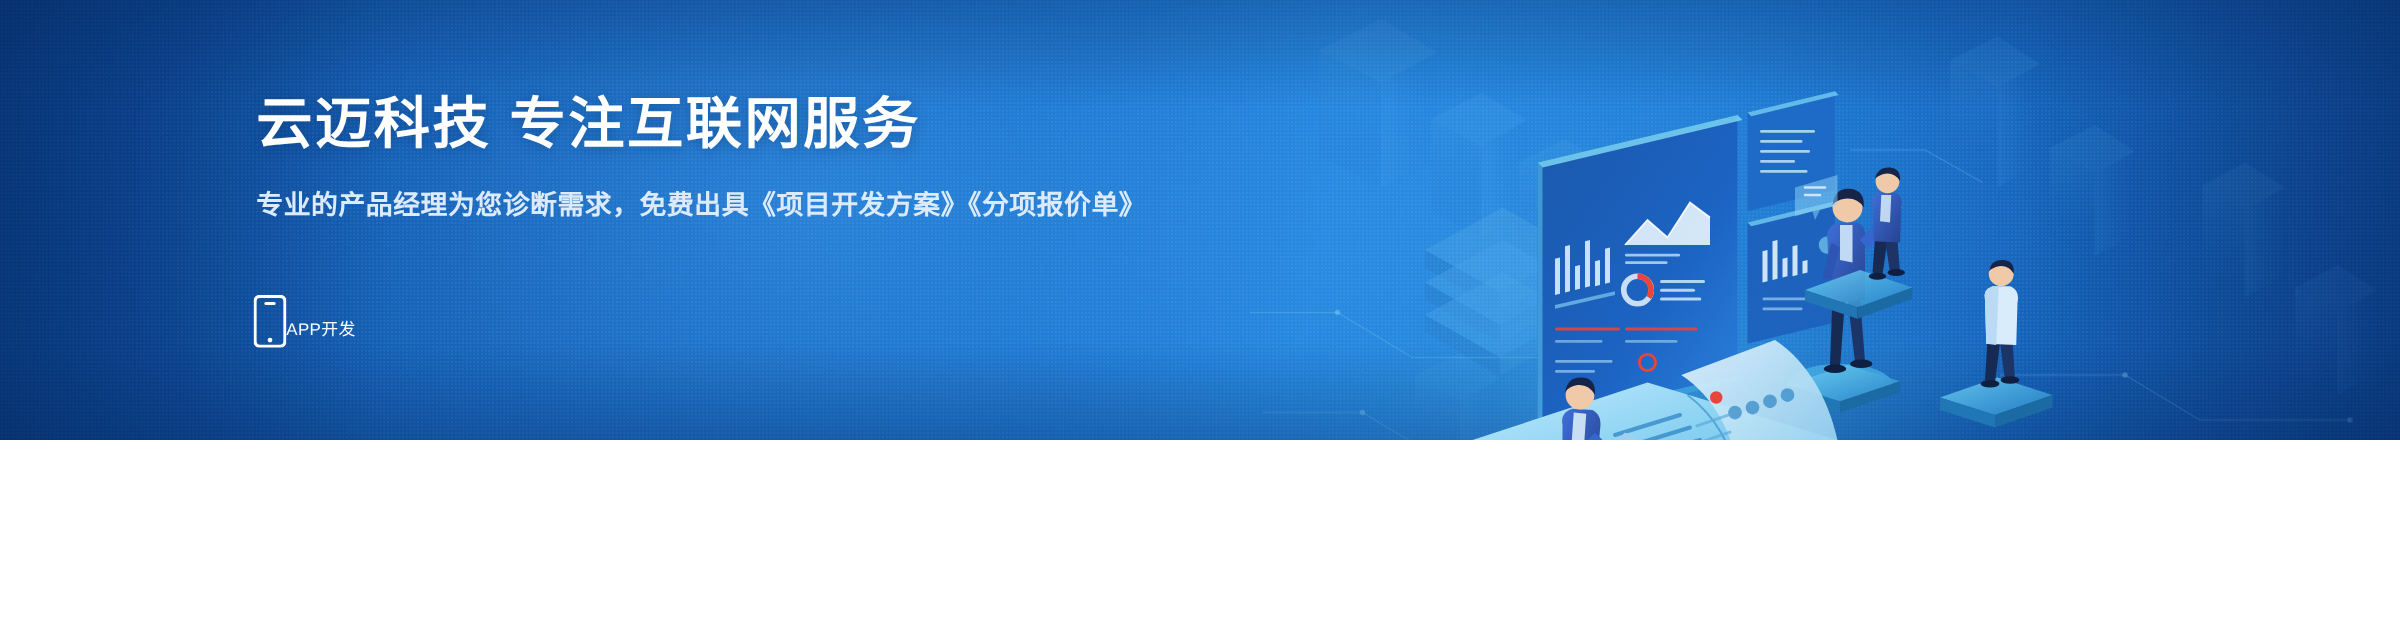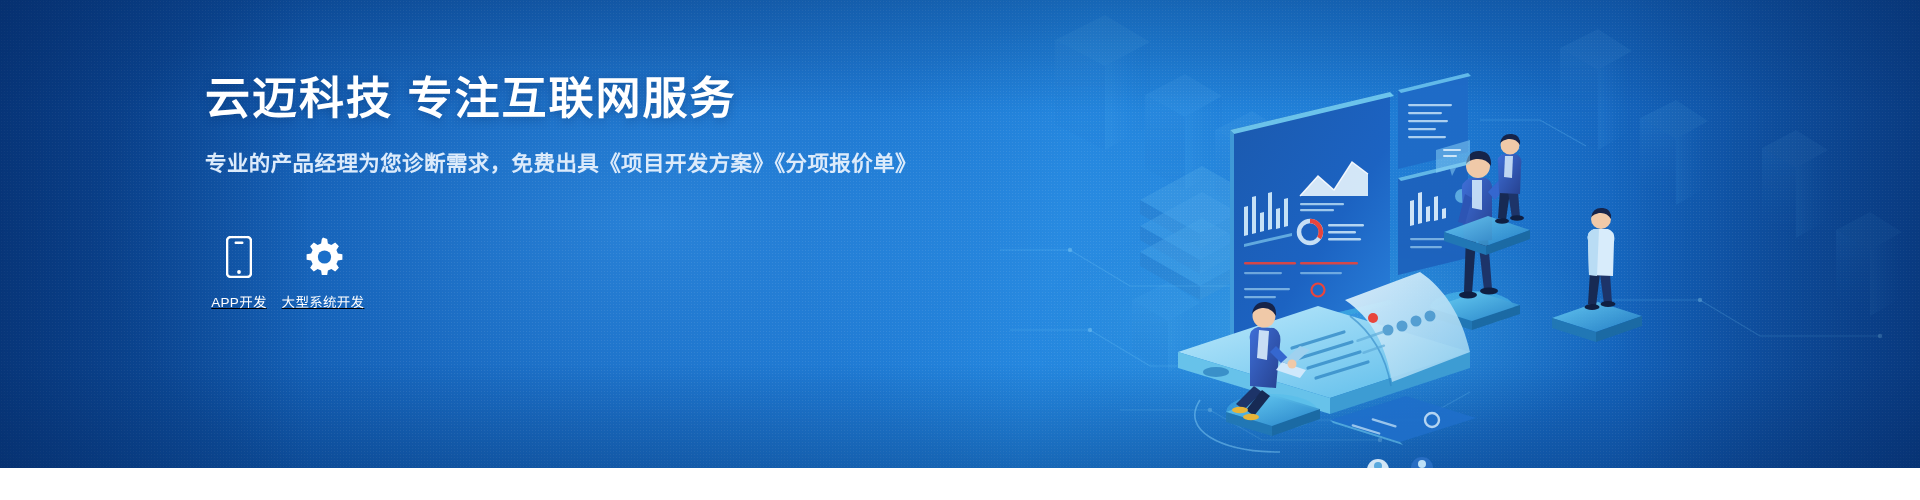--- a/index.html
+++ b/index.html
@@ -2,21 +2,21 @@
 <html lang="zh-CN"><head>
 <meta charset="utf-8">
 <title>Banner</title>
 <style>
   html,body{margin:0;padding:0;}
   body{
     width:1920px;height:500px;overflow:hidden;
     font-family:"Liberation Sans","DejaVu Sans",sans-serif;
   }
   #banner{
-    position:relative;width:1920px;height:468px;overflow:hidden;
+    position:relative;width:1920px;height:352px;overflow:hidden;
     background:#0369a1;
   }
   
   .bg-base{
     position:absolute;inset:0;
     background:linear-gradient(100deg,#0a4496 0%,#1059ad 18%,#176dc4 38%,#1f82dc 55%,#1b77d2 70%,#1360b8 86%,#0c4697 100%);
   }
   .bg-glow{
     position:absolute;inset:0;
     background:radial-gradient(ellipse 780px 460px at 34% 48%, rgba(56,150,235,.55) 0%, rgba(42,130,222,.28) 42%, rgba(10,70,150,0) 72%);
@@ -50,23 +50,22 @@
     letter-spacing:.4px;font-weight:700;white-space:nowrap;
   }
   .sub-wrap{margin-top:22px;}
 
   
   .services{
     position:absolute;left:203px;top:232px;
     display:flex;align-items:flex-end;gap:0;
   }
   .svc{
-    width:72px;display:flex;flex-direction:column;align-items:center;
+    width:72px;display:flex;flex-direction:row;align-items:center;
     cursor:pointer;
-    text-decoration:underline;
   }
   .svc .ico{height:46px;display:flex;align-items:flex-end;justify-content:center;}
   .svc .lbl{
     margin-top:13px;color:#ffffff;font-size:13.5px;letter-spacing:.3px;
     white-space:nowrap;
   }
   .svc.wide{width:90px;}
   .svc.wide2{width:96px;}
 
   
@@ -448,27 +447,15 @@
           <rect x="8.5" y="5.5" width="9" height="2.4" rx="1.2" fill="#fff"></rect>
           <circle cx="13" cy="36" r="1.9" fill="#fff"></circle>
         </svg>
       </span>
       <span class="lbl">APP开发</span>
     </div>
 
 
 
 
-    <div class="svc wide2">
-      <span class="ico">
-        <svg width="42" height="42" viewBox="0 0 42 42">
-          <path d="M21 1.5 L25.2 3.1 L25.9 7.6 L29.4 9.1 L33.2 6.6 L36.9 10.3 L34.4 14.1 L35.9 17.6 L40.4 18.3
-                   L40.4 23.7 L35.9 24.4 L34.4 27.9 L36.9 31.7 L33.2 35.4 L29.4 32.9 L25.9 34.4 L25.2 38.9
-                   L19.8 38.9 L19.1 34.4 L15.6 32.9 L11.8 35.4 L8.1 31.7 L10.6 27.9 L9.1 24.4 L4.6 23.7
-                   L4.6 18.3 L9.1 17.6 L10.6 14.1 L8.1 10.3 L11.8 6.6 L15.6 9.1 L19.1 7.6 L19.8 3.1 Z" fill="#fff"></path>
-          <circle cx="22.5" cy="21" r="6.6" fill="#1a6fc9"></circle>
-        </svg>
-      </span>
-      <span class="lbl">大型系统开发</span>
-    </div>
 
   </div>
 </div>
 
 </body></html>

